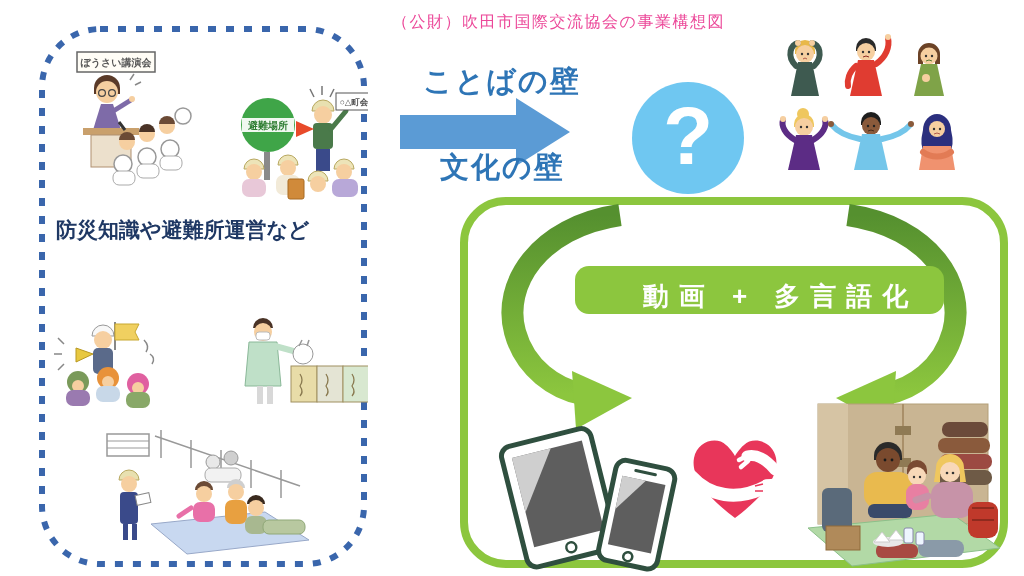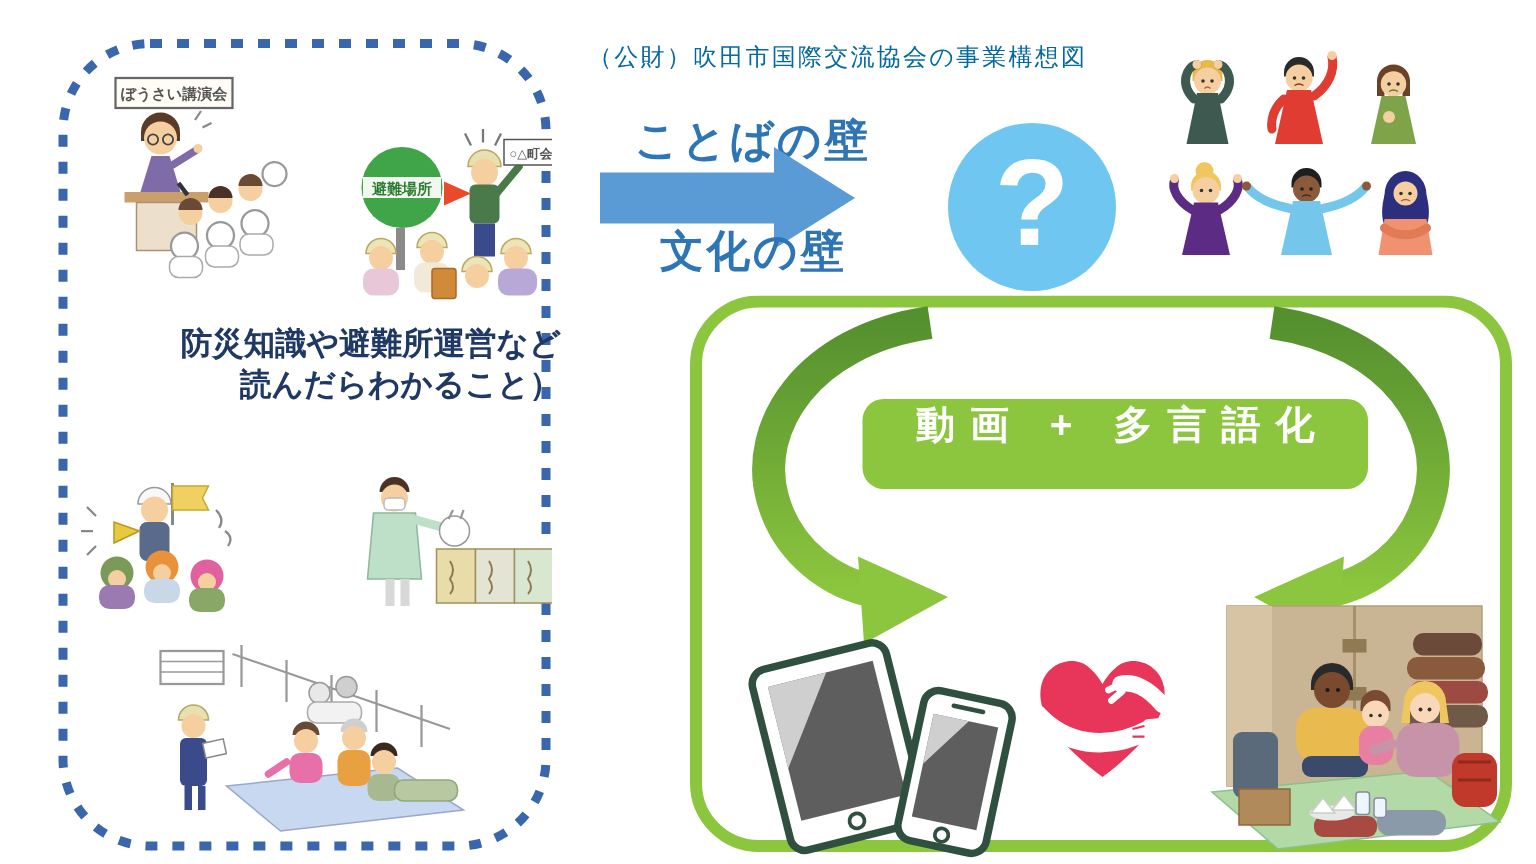--- a/index.html
+++ b/index.html
@@ -1,39 +1,39 @@
 <!DOCTYPE html>
 <html><head>
 <meta charset="utf-8">
 <style>
   html,body{margin:0;padding:0;background:#fff;}
   .stage{position:relative;width:1024px;height:576px;background:#ffffff;overflow:hidden;
          font-family:"Liberation Sans","DejaVu Sans",sans-serif;}
   .abs{position:absolute;}
 
-  .title{left:392px;top:28px;font-size:16px;letter-spacing:1.5px;color:#0369a1;font-weight:500;}
+  .title{left:392px;top:12px;font-size:16px;letter-spacing:1.5px;color:#ec4899;font-weight:500;}
 
   
   .left-panel{left:38px;top:25px;width:330px;height:543px;}
   .caption{left:56px;top:216px;width:318px;color:#1f3864;font-weight:bold;
-           font-size:21px;line-height:27px;text-align:right;}
+           font-size:21px;line-height:27px;}
 
   
   .barrier-label{color:#2e75b6;font-weight:bold;font-size:29px;letter-spacing:2px;}
-  .barrier-top{left:423px;top:74px;}
+  .barrier-top{left:423px;top:62px;}
   .barrier-bottom{left:440px;top:148px;}
 
   
   .qcircle{left:632px;top:82px;width:112px;height:112px;border-radius:50%;
            background:#6fc7f1;display:flex;align-items:center;justify-content:center;}
   .qcircle span{color:#fff;font-size:82px;font-weight:800;line-height:1;transform:translateY(-2px);}
 
   
-  .pill{left:575px;top:266px;width:337px;height:60px;background:#8cc63e;border-radius:14px;
-        display:flex;align-items:flex-start;justify-content:center;}
+  .pill{left:575px;top:266px;width:337px;height:48px;background:#8cc63e;border-radius:14px;
+        display:flex;align-items:flex-end;justify-content:center;padding-left:32px;}
   .pill span{color:#fff;font-weight:bold;font-size:26px;letter-spacing:10px;padding-left:10px;}
 
   svg{display:block;}
   .sm-sign{font-size:10px;fill:#555;font-weight:bold;}
 </style>
 </head>
 <body>
 
 <div class="stage">
 
@@ -164,21 +164,20 @@
       <rect x="130" y="72" width="22" height="24" rx="7" fill="#e8a040"></rect>
       <path d="M152 76 a9 9 0 0 1 18 0 z" fill="#3a2a1e"></path>
         <circle cx="161" cy="80" r="8" fill="#f6cfa0"></circle>
       <rect x="150" y="88" width="22" height="18" rx="7" fill="#a8b890"></rect>
       <rect x="168" y="92" width="42" height="14" rx="6" fill="#b8c8a0" stroke="#90a878"></rect>
     </g>
   </svg>
 
   <div class="abs caption">
     <div>防災知識や避難所運営など</div>
-    <div>　読んだらわかること）</div>
   </div>
 
   <div class="abs barrier-label barrier-top">ことばの壁</div>
   <svg class="abs" style="left:398px;top:95px;" width="180" height="75" viewBox="0 0 180 75">
     <polygon points="2,20 118,20 118,3 172,37 118,71 118,54 2,54" fill="#5b9bd5"></polygon>
   </svg>
   <div class="abs barrier-label barrier-bottom">文化の壁</div>
 
   <div class="abs qcircle">
     <span>?</span>

